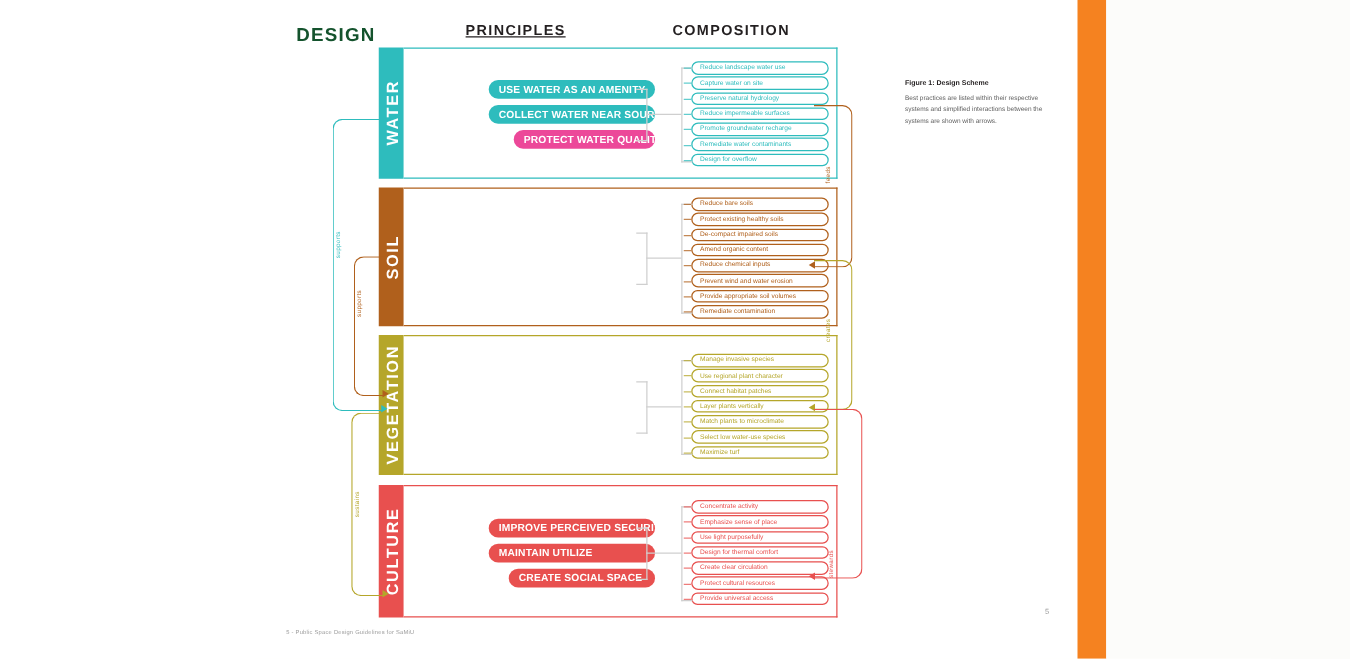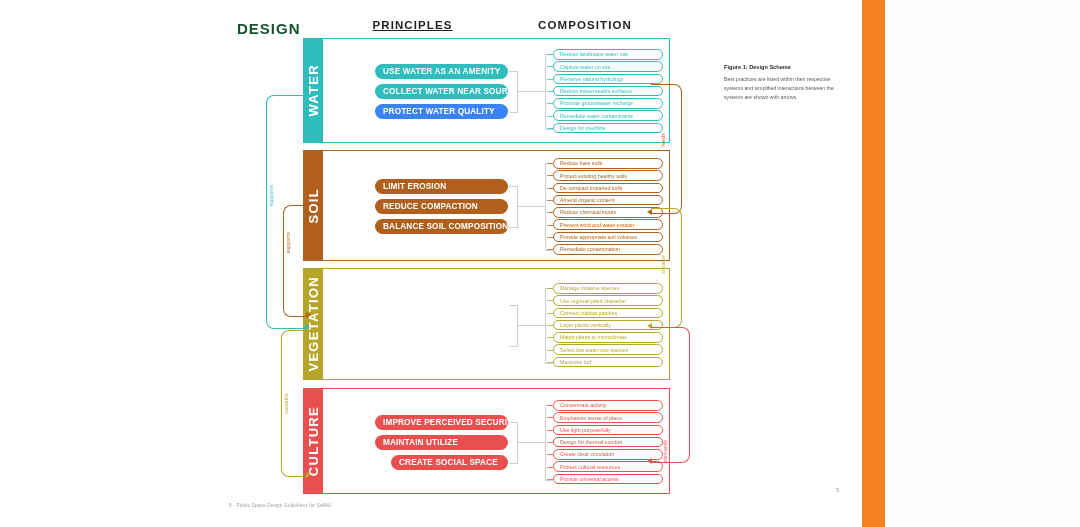--- a/index.html
+++ b/index.html
@@ -47,21 +47,21 @@
   .sys-tab span{
     writing-mode:vertical-rl;transform:rotate(180deg);white-space:nowrap;
     display:block;
   }
   .sys-body{
     position:relative;width:347px;border:1.3px solid;border-left:none;
     background:#ffffff;box-sizing:border-box;
   }
 
   
-  .principles-col{position:absolute;left:52px;top:0;width:133px;}
+  .principles-col{position:absolute;left:68px;top:0;width:133px;}
   .pill{
     height:15px;border-radius:8px;color:#ffffff;font-size:8.2px;font-weight:bold;
     letter-spacing:.15px;display:flex;align-items:center;padding-left:8px;
     margin-bottom:5px;box-sizing:border-box;white-space:nowrap;
   }
 
   
   .strategies-col{position:absolute;left:230px;top:0;width:110px;}
   .cap{
     height:10.5px;border-radius:6px;border:0.9px solid;background:#ffffff;
@@ -105,21 +105,21 @@
 
   <div id="systems-host">
       <div class="system" style="top: 38px; height: 105px;">
         <div class="sys-tab" style="background: rgb(46, 188, 189); height: 105px;">
           <span>WATER</span>
         </div>
         <div class="sys-body" style="border-color: rgb(46, 188, 189); height: 105px;">
           <div class="principles-col" style="top: 25px;">
             <div class="pill" style="background: rgb(46, 188, 189);">USE WATER AS AN AMENITY</div>
             <div class="pill" style="background: rgb(46, 188, 189);">COLLECT WATER NEAR SOURCE</div>
-            <div class="pill" style="background: #3b82f6;">PROTECT WATER QUALITY</div>
+            <div class="pill" style="background: #ec4899; margin-left: 20px;">PROTECT WATER QUALITY</div>
           </div>
           <div class="strategies-col" style="top: 10px;">
             <div class="cap" style="border-color: rgb(46, 188, 189); color: rgb(46, 188, 189);">Reduce landscape water use</div>
             <div class="cap" style="border-color: rgb(46, 188, 189); color: rgb(46, 188, 189);">Capture water on site</div>
             <div class="cap" style="border-color: rgb(46, 188, 189); color: rgb(46, 188, 189);">Preserve natural hydrology</div>
             <div class="cap" style="border-color: rgb(46, 188, 189); color: rgb(46, 188, 189);">Reduce impermeable surfaces</div>
             <div class="cap" style="border-color: rgb(46, 188, 189); color: rgb(46, 188, 189);">Promote groundwater recharge</div>
             <div class="cap" style="border-color: rgb(46, 188, 189); color: rgb(46, 188, 189);">Remediate water contaminants</div>
             <div class="cap" style="border-color: rgb(46, 188, 189); color: rgb(46, 188, 189);">Design for overflow</div>
           </div>
@@ -133,25 +133,20 @@
           <div class="capstub" style="left: 224px; top: 64.2px; background: rgb(46, 188, 189); opacity: 0.75;"></div>
           <div class="capstub" style="left: 224px; top: 76.5px; background: rgb(46, 188, 189); opacity: 0.75;"></div>
           <div class="capstub" style="left: 224px; top: 88.8px; background: rgb(46, 188, 189); opacity: 0.75;"></div>
         </div>
       </div>
       <div class="system" style="top: 150px; height: 111px;">
         <div class="sys-tab" style="background: rgb(176, 96, 28); height: 111px;">
           <span>SOIL</span>
         </div>
         <div class="sys-body" style="border-color: rgb(176, 96, 28); height: 111px;">
-          <div class="principles-col" style="top: 28px;">
-            <div class="pill" style="background: rgb(176, 96, 28);">LIMIT EROSION</div>
-            <div class="pill" style="background: rgb(176, 96, 28);">REDUCE COMPACTION</div>
-            <div class="pill" style="background: rgb(176, 96, 28);">BALANCE SOIL COMPOSITION</div>
-          </div>
           <div class="strategies-col" style="top: 7px;">
             <div class="cap" style="border-color: rgb(176, 96, 28); color: rgb(176, 96, 28);">Reduce bare soils</div>
             <div class="cap" style="border-color: rgb(176, 96, 28); color: rgb(176, 96, 28);">Protect existing healthy soils</div>
             <div class="cap" style="border-color: rgb(176, 96, 28); color: rgb(176, 96, 28);">De-compact impaired soils</div>
             <div class="cap" style="border-color: rgb(176, 96, 28); color: rgb(176, 96, 28);">Amend organic content</div>
             <div class="cap" style="border-color: rgb(176, 96, 28); color: rgb(176, 96, 28);">Reduce chemical inputs</div>
             <div class="cap" style="border-color: rgb(176, 96, 28); color: rgb(176, 96, 28);">Prevent wind and water erosion</div>
             <div class="cap" style="border-color: rgb(176, 96, 28); color: rgb(176, 96, 28);">Provide appropriate soil volumes</div>
             <div class="cap" style="border-color: rgb(176, 96, 28); color: rgb(176, 96, 28);">Remediate contamination</div>
           </div>

